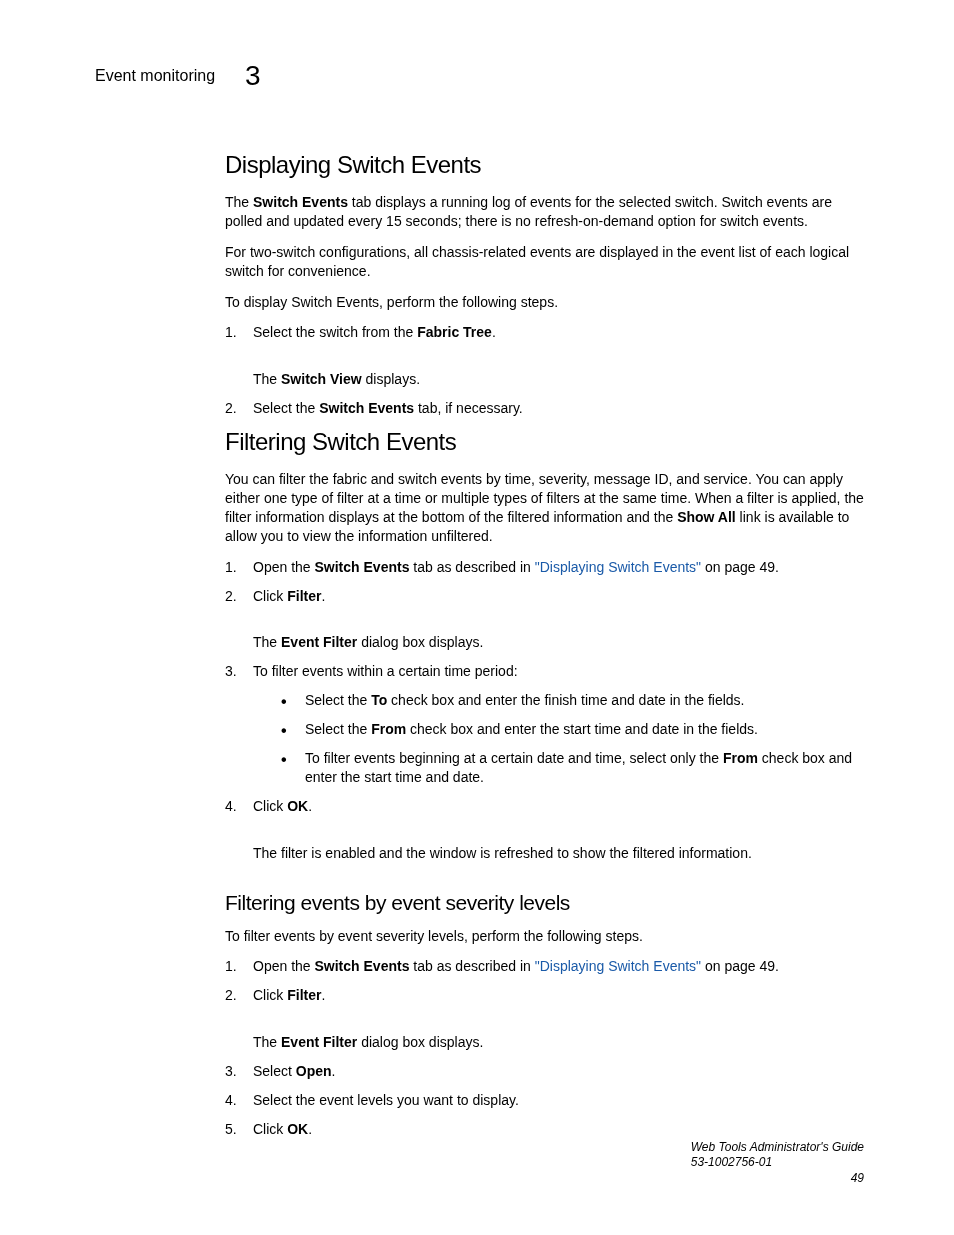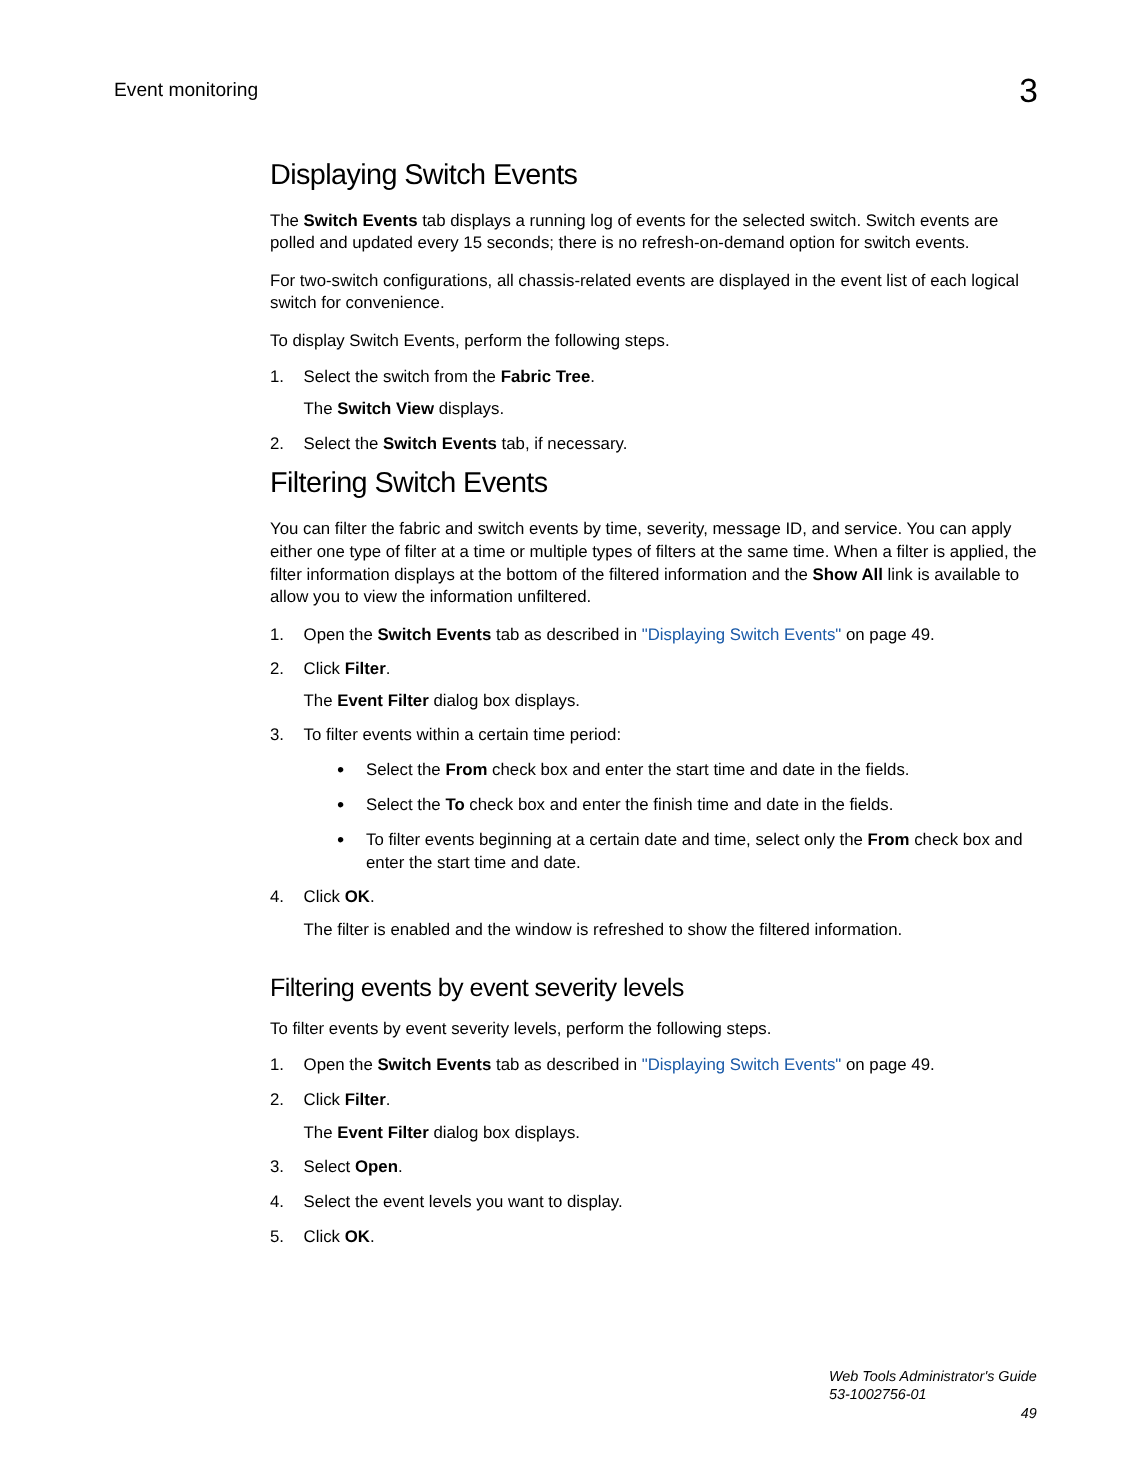--- a/index.html
+++ b/index.html
@@ -12,24 +12,24 @@
     height: 1235px;
     position: relative;
     box-sizing: border-box;
   }
   .page {
     padding: 60px 90px 0 95px;
     box-sizing: border-box;
   }
   .header {
     display: flex;
-    justify-content: space-between;
+    justify-content: flex-start;
     align-items: center;
     gap: 30px;
-    margin-bottom: 40px;
+    margin-bottom: 59px;
   }
   .chapter-num {
     font-family: Arial, sans-serif;
     font-size: 28px;
     font-weight: 400;
     letter-spacing: -1px;
   }
   .content {
     margin-left: 130px;
   }
@@ -66,21 +66,21 @@
     position: relative;
     counter-increment: item;
   }
   ol > li::before {
     content: counter(item) ".";
     position: absolute;
     left: 0;
     top: 0;
   }
   ol > li .sub {
-    margin-top: 8px;
+    margin-top: 28px;
     margin-bottom: 6px;
   }
   ul {
     list-style: none;
     padding-left: 0;
     margin: 10px 0 0 28px;
   }
   ul > li {
     font-size: 14px;
     line-height: 1.35;
@@ -153,22 +153,22 @@
       <li>
         <span>Open the </span><b>Switch Events</b><span> tab as described in </span><span class="link">"Displaying Switch Events"</span><span> on page 49.</span>
       </li>
       <li>
         <span>Click </span><b>Filter</b><span>.</span>
         <div class="sub"><span>The </span><b>Event Filter</b><span> dialog box displays.</span></div>
       </li>
       <li>
         <span>To filter events within a certain time period:</span>
         <ul>
+          <li><span>Select the </span><b>To</b><span> check box and enter the finish time and date in the fields.</span></li>
           <li><span>Select the </span><b>From</b><span> check box and enter the start time and date in the fields.</span></li>
-          <li><span>Select the </span><b>To</b><span> check box and enter the finish time and date in the fields.</span></li>
           <li><span>To filter events beginning at a certain date and time, select only the </span><b>From</b><span> check box and enter the start time and date.</span></li>
         </ul>
       </li>
       <li>
         <span>Click </span><b>OK</b><span>.</span>
         <div class="sub">The filter is enabled and the window is refreshed to show the filtered information.</div>
       </li>
     </ol>
 
     <h3>Filtering events by event severity levels</h3>

